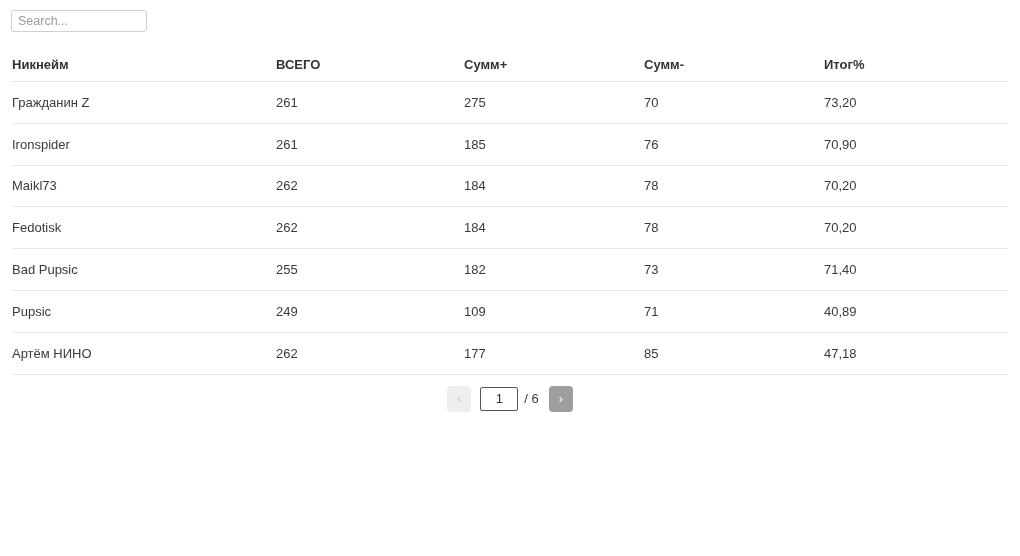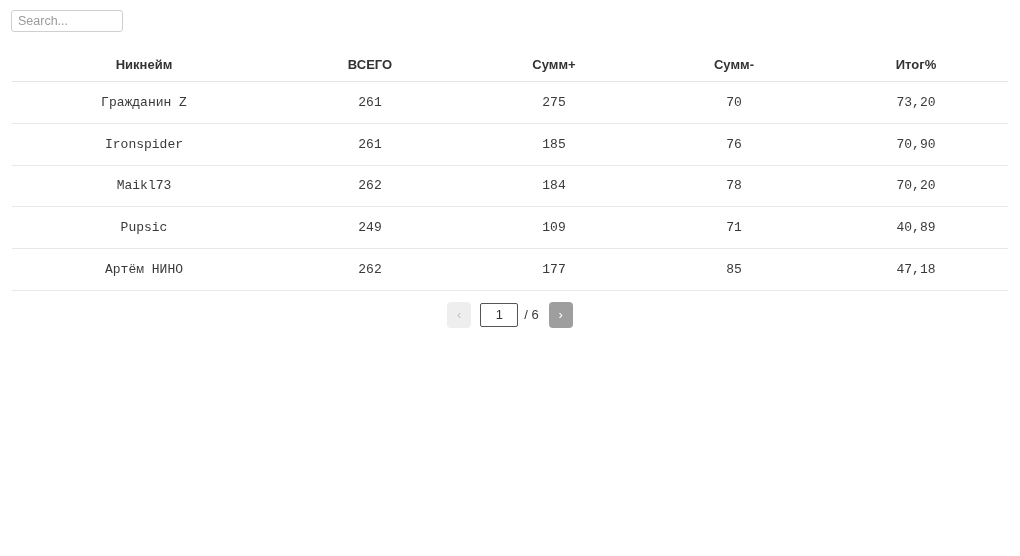--- a/index.html
+++ b/index.html
@@ -21,21 +21,21 @@
     width: 1020px;
     height: 556px;
     box-sizing: border-box;
   }
 
   
   .search-row {
     padding: 10px 0 0 11px;
   }
   .search-input {
-    width: 112px;
+    width: 136px;
     height: 22px;
     box-sizing: border-box;
     padding: 2px 6px;
     font-family: "Liberation Sans", sans-serif;
     font-size: 12.5px;
     color: #444;
     border: 1px solid #cfcfcf;
     border-radius: 3px;
     background: #fff;
     outline: none;
@@ -48,38 +48,37 @@
   .table-wrap {
     margin: 16px 12px 0 12px;
   }
   table.grid {
     width: 996px;
     border-collapse: collapse;
     table-layout: fixed;
   }
   table.grid th,
   table.grid td {
-    text-align: center;
+    text-align: left;
     vertical-align: middle;
     padding: 0;
   }
   table.grid th {
     height: 33px;
     font-size: 13px;
     font-weight: bold;
     color: #333333;
     border-bottom: 1px solid #e4e4e4;
   }
   table.grid td {
     height: 40.8px;
     font-size: 13px;
     font-weight: normal;
     color: #3a3a3a;
     border-bottom: 1px solid #e8e8e8;
-    font-family: Liberation Mono, monospace;
   }
   
   col.c-nick  { width: 264px; }
   col.c-total { width: 188px; }
   col.c-plus  { width: 180px; }
   col.c-minus { width: 180px; }
   col.c-pct   { width: 184px; }
 
   
   .pager {
@@ -176,20 +175,34 @@
           <td>70,90</td>
         </tr>
         <tr>
           <td>Maikl73</td>
           <td>262</td>
           <td>184</td>
           <td>78</td>
           <td>70,20</td>
         </tr>
         <tr>
+          <td>Fedotisk</td>
+          <td>262</td>
+          <td>184</td>
+          <td>78</td>
+          <td>70,20</td>
+        </tr>
+        <tr>
+          <td>Bad Pupsic</td>
+          <td>255</td>
+          <td>182</td>
+          <td>73</td>
+          <td>71,40</td>
+        </tr>
+        <tr>
           <td>Pupsic</td>
           <td>249</td>
           <td>109</td>
           <td>71</td>
           <td>40,89</td>
         </tr>
         <tr>
           <td>Артём НИНО</td>
           <td>262</td>
           <td>177</td>

